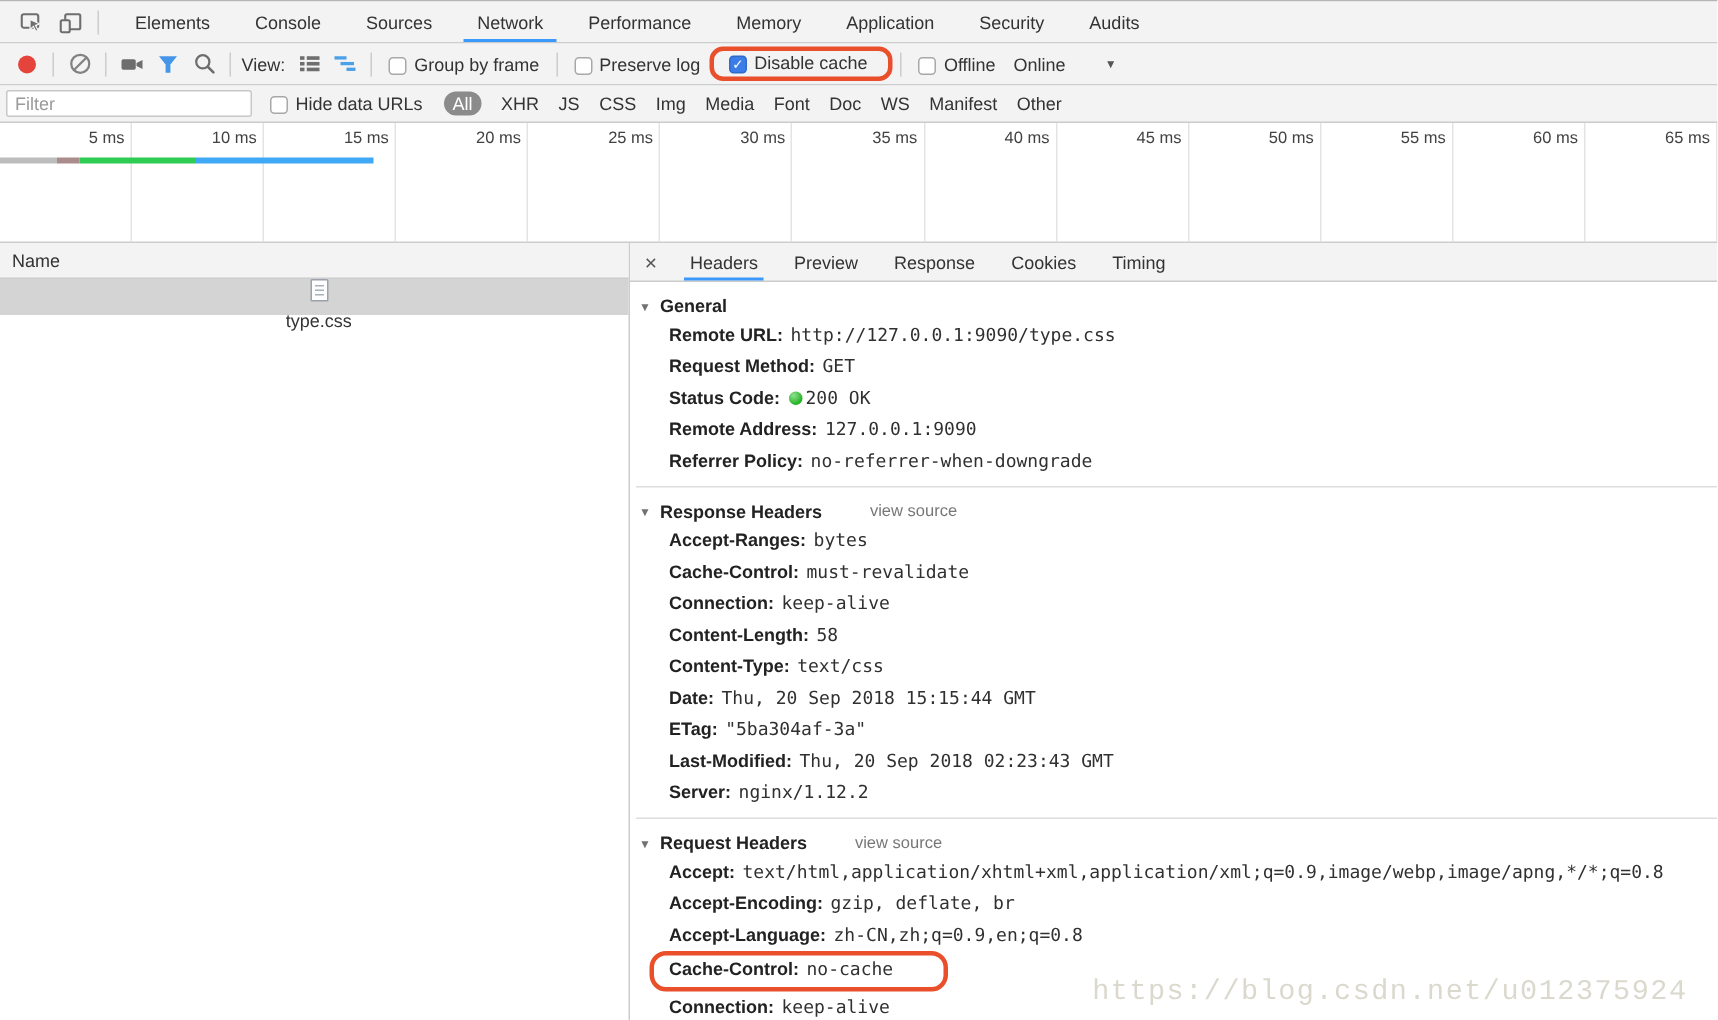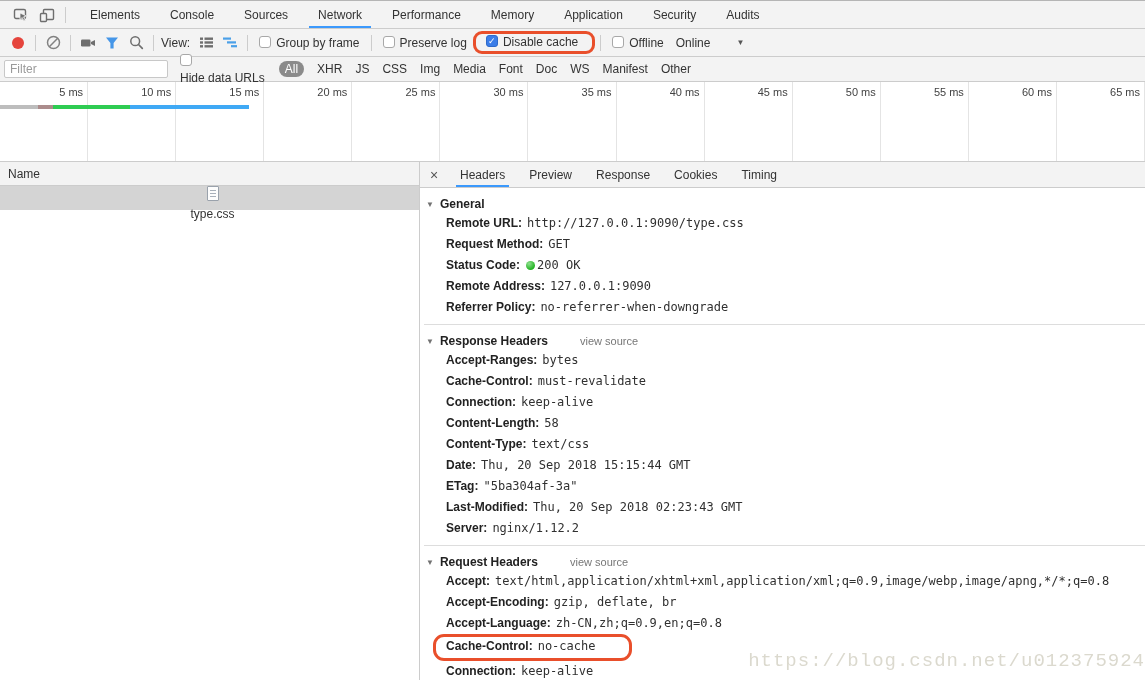--- a/index.html
+++ b/index.html
@@ -15,21 +15,21 @@
   .vsep { width:1px; height:16px; background:#ccc; align-self:center; margin:0 5px; }
   .tab { display:flex; align-items:center; padding:0 15px; position:relative; color:#333; cursor:default; }
   .tab.active::after { content:""; position:absolute; left:6px; right:6px; bottom:0; height:2px; background:#3b99fc; }
 
   
   .toolbar { height:28px; background:#f3f3f3; border-bottom:1px solid #ccc;
     display:flex; align-items:center; padding:0 6px; }
   .tbtn { width:24px; height:22px; display:flex; align-items:center; justify-content:center; }
   .record-dot { width:12px; height:12px; border-radius:50%; background:#e5443c; }
   .view-label { margin:0 4px 0 2px; color:#333; }
-  .cbgroup { display:flex; align-items:flex-start; gap:5px; padding:0 6px; white-space:nowrap; }
+  .cbgroup { display:flex; align-items:flex-end; gap:5px; padding:0 6px; white-space:nowrap; }
   .cbox { width:12px; height:12px; border:1px solid #a8a8a8; border-radius:3px; background:#fff;
     display:inline-flex; align-items:center; justify-content:center; flex:0 0 auto; }
   .cbox.checked { background:#3b7de8; border-color:#2f6ac9; color:#fff; font-size:9px; line-height:1; }
   .hl-ring { border:3px solid #e94f2b; border-radius:9px; padding:1px 8px 2px 4px; display:flex; align-items:center; }
   .throttle { display:flex; align-items:center; gap:26px; padding:0 6px; }
   .dd-arrow { font-size:8px; color:#555; }
 
   
   .filterbar { height:25px; background:#f3f3f3; border-bottom:1px solid #ccc;
     display:flex; align-items:center; padding:0 4px; }
@@ -73,21 +73,21 @@
   .sec-name { font-weight:bold; color:#222; }
   .view-src { margin-left:32px; color:#777; font-size:11px; }
   .kv { line-height:21px; margin-left:22px; white-space:nowrap; }
   .kv .k { font-weight:bold; color:#222; }
   .kv .v { font-family:"DejaVu Sans Mono", monospace; font-size:12px; color:#303030; margin-left:5px; }
   .status-dot { display:inline-block; width:9px; height:9px; border-radius:50%;
     background:radial-gradient(circle at 35% 30%, #8fe08f, #22b322 70%); margin:0 2px -1px 1px; }
   .kv .row-ring { display:inline-block; border:3px solid #e94f2b; border-radius:11px;
     padding:0 34px 3px 10px; margin-left:-13px; line-height:18px; }
 
-  .watermark { position:absolute; right:0; bottom:8px; font-family:"Liberation Mono", monospace;
+  .watermark { position:absolute; right:20px; bottom:8px; font-family:"Liberation Mono", monospace;
     font-size:19px; letter-spacing:1px; color:#dbd9ce; pointer-events:none; }
 
   svg { display:block; }
 </style>
 </head>
 <body>
 
 <div class="wrap">
 
   <div class="tabbar">
@@ -187,21 +187,21 @@
       <span>Offline</span>
     </label>
     <span class="throttle">
       <span>Online</span>
       <span class="dd-arrow">▼</span>
     </span>
   </div>
 
   <div class="filterbar">
     <input class="filter-input" type="text" placeholder="Filter" style="">
-    <label class="cbgroup" style="margin-left:6px;flex-direction:column;">
+    <label class="cbgroup" style="margin-left:6px;">
       <span class="cbox"></span>
       <span>Hide data URLs</span>
     </label>
     <div class="pillrow">
 
         <span class="pill active">All</span>
 
         <span class="pill">XHR</span>
 
         <span class="pill">JS</span>

